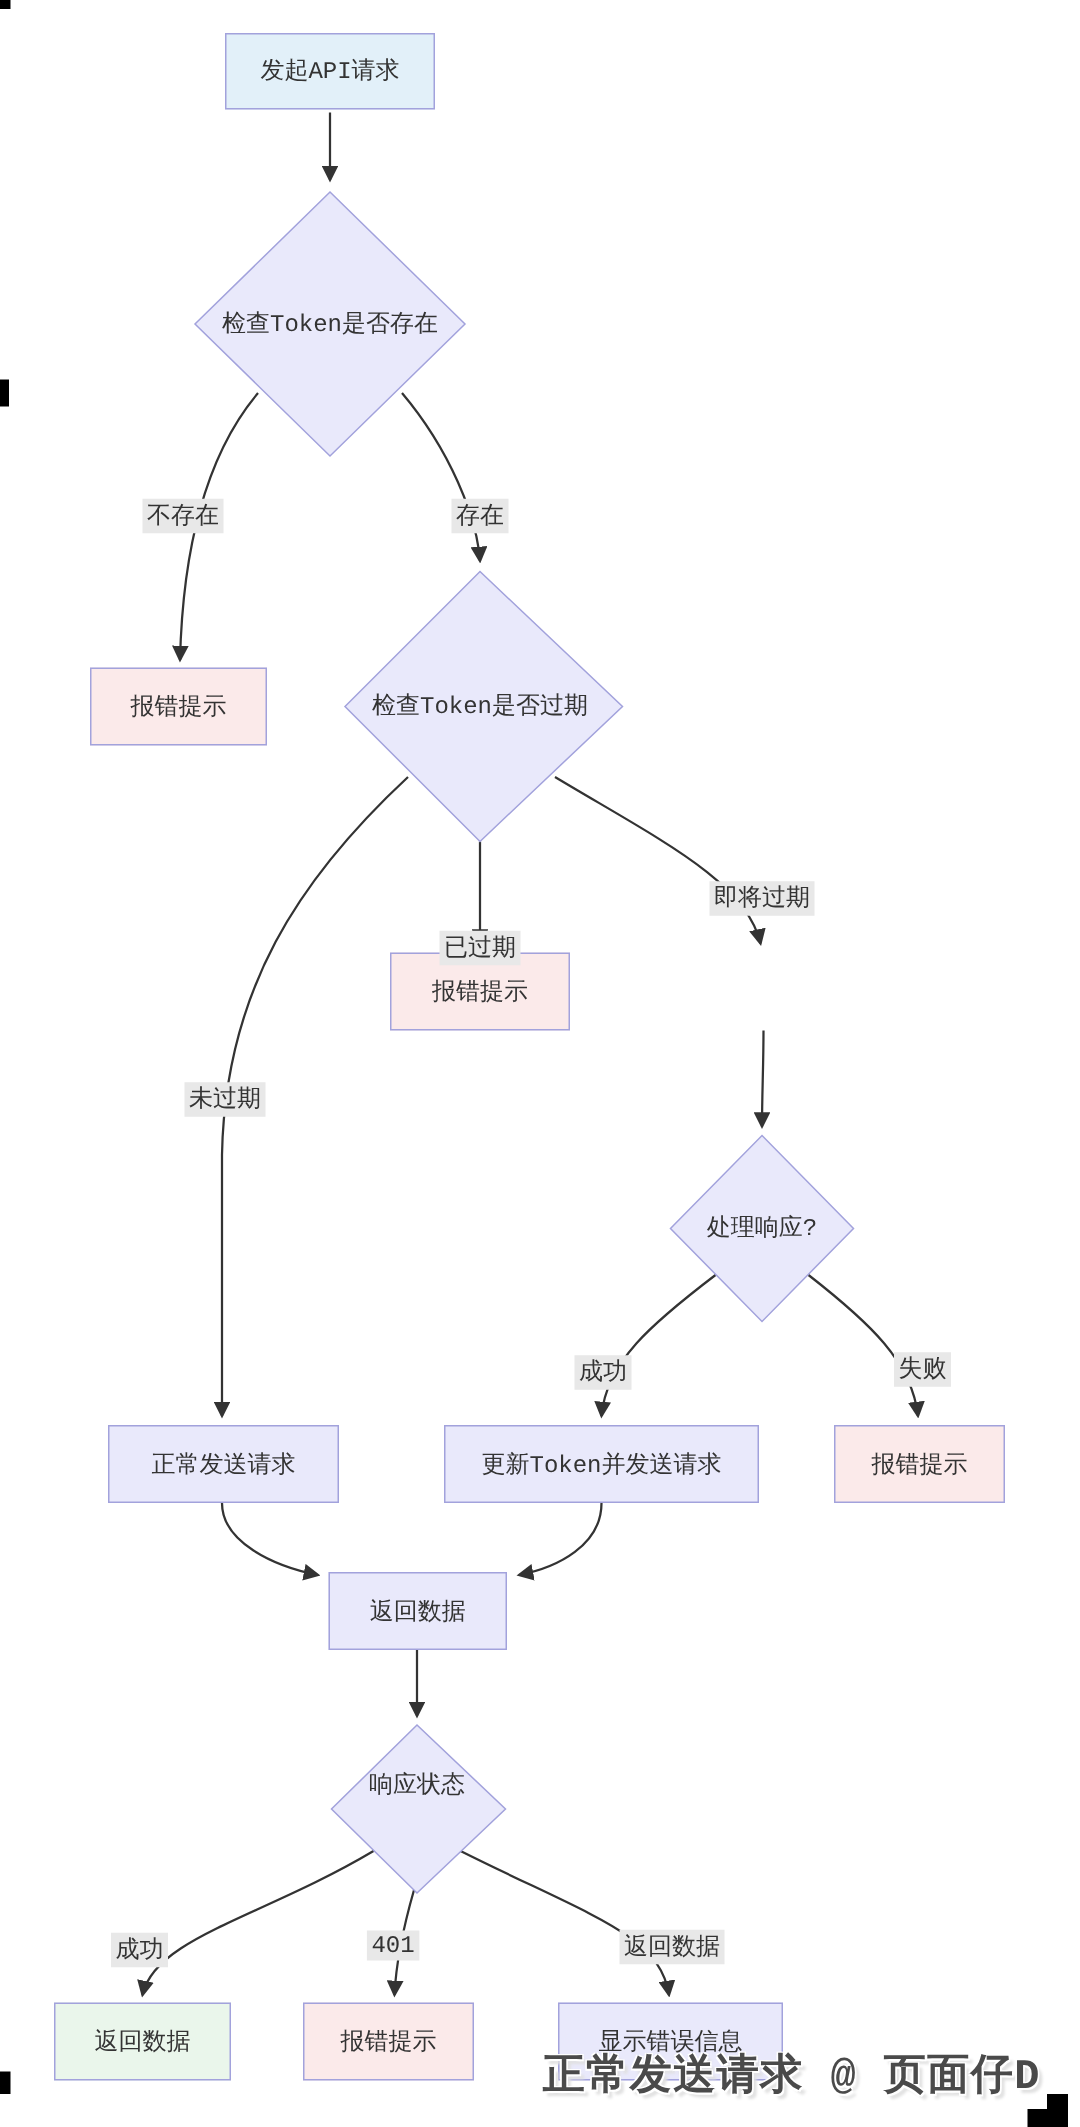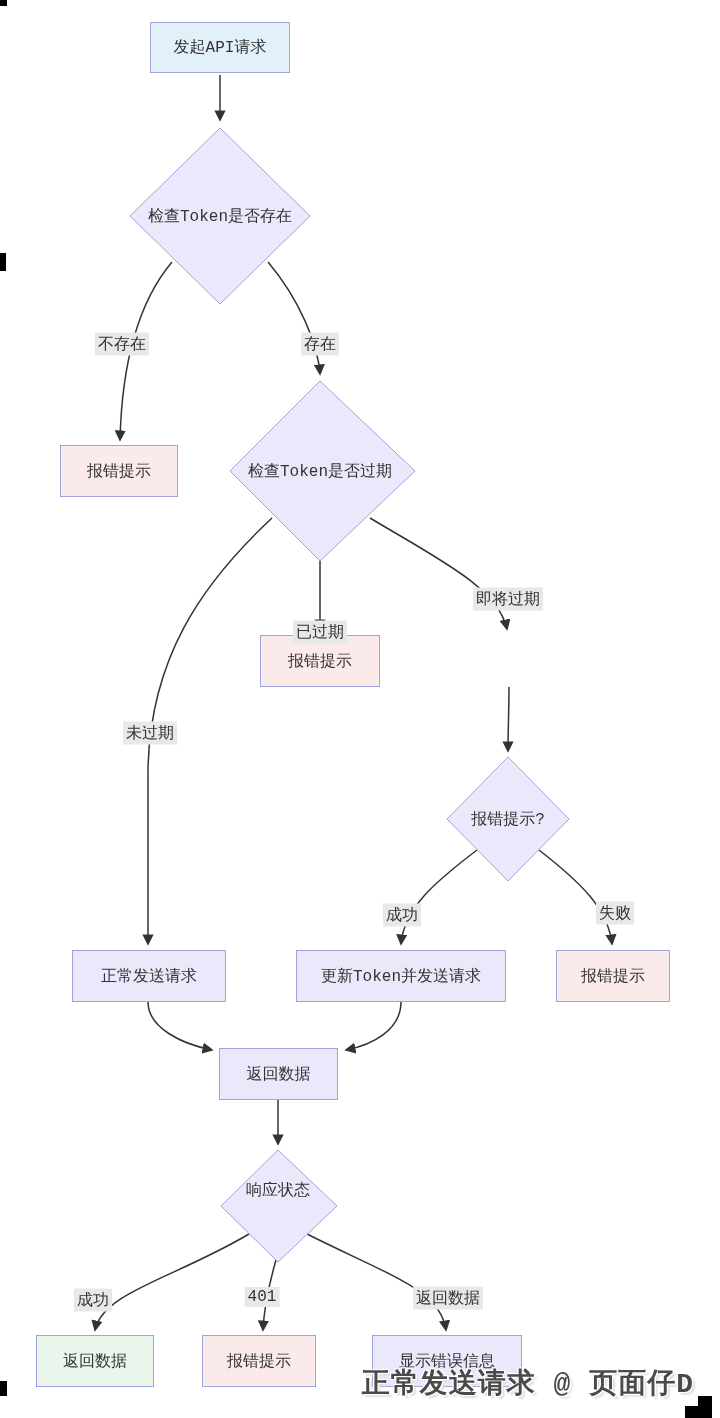--- a/index.html
+++ b/index.html
@@ -89,21 +89,21 @@
   <div class="node fill-lav" style="left:296px;top:950px;width:210px;height:52px;">更新Token并发送请求</div>
   <div class="node fill-lav" style="left:72px;top:950px;width:154px;height:52px;">正常发送请求</div>
   <div class="node fill-pink" style="left:556px;top:950px;width:114px;height:52px;">报错提示</div>
   <div class="node fill-lav" style="left:219px;top:1048px;width:119px;height:52px;">返回数据</div>
   <div class="node fill-green" style="left:36px;top:1335px;width:118px;height:52px;">返回数据</div>
   <div class="node fill-pink" style="left:202px;top:1335px;width:114px;height:52px;">报错提示</div>
   <div class="node fill-lav" style="left:372px;top:1335px;width:150px;height:52px;">显示错误信息</div>
 
   <div class="diamond-label" style="left:220px;top:216px;">检查Token是否存在</div>
   <div class="diamond-label" style="left:320px;top:471px;">检查Token是否过期</div>
-  <div class="diamond-label" style="left:508px;top:819px;">报错提示?</div>
+  <div class="diamond-label" style="left:508px;top:819px;">处理响应?</div>
   <div class="diamond-label" style="left:278px;top:1190px;">响应状态</div>
 
   <div class="edge-label" style="left:122px;top:344px;">不存在</div>
   <div class="edge-label" style="left:320px;top:344px;">存在</div>
   <div class="edge-label" style="left:320px;top:600px;margin-top:32px;">已过期</div>
   <div class="edge-label" style="left:508px;top:599px;">即将过期</div>
   <div class="edge-label" style="left:150px;top:722px;margin-top:11px;">未过期</div>
   <div class="edge-label" style="left:402px;top:915px;">成功</div>
   <div class="edge-label" style="left:615px;top:913px;">失败</div>
   <div class="edge-label" style="left:93px;top:1300px;">成功</div>

